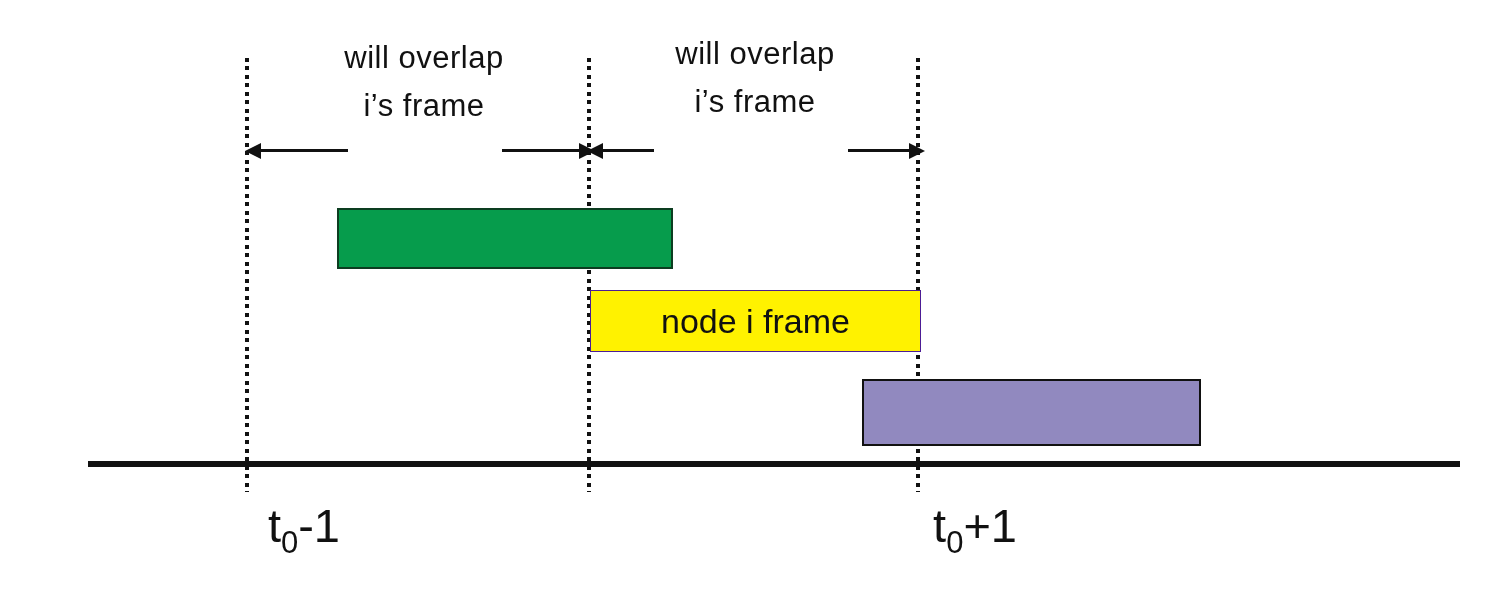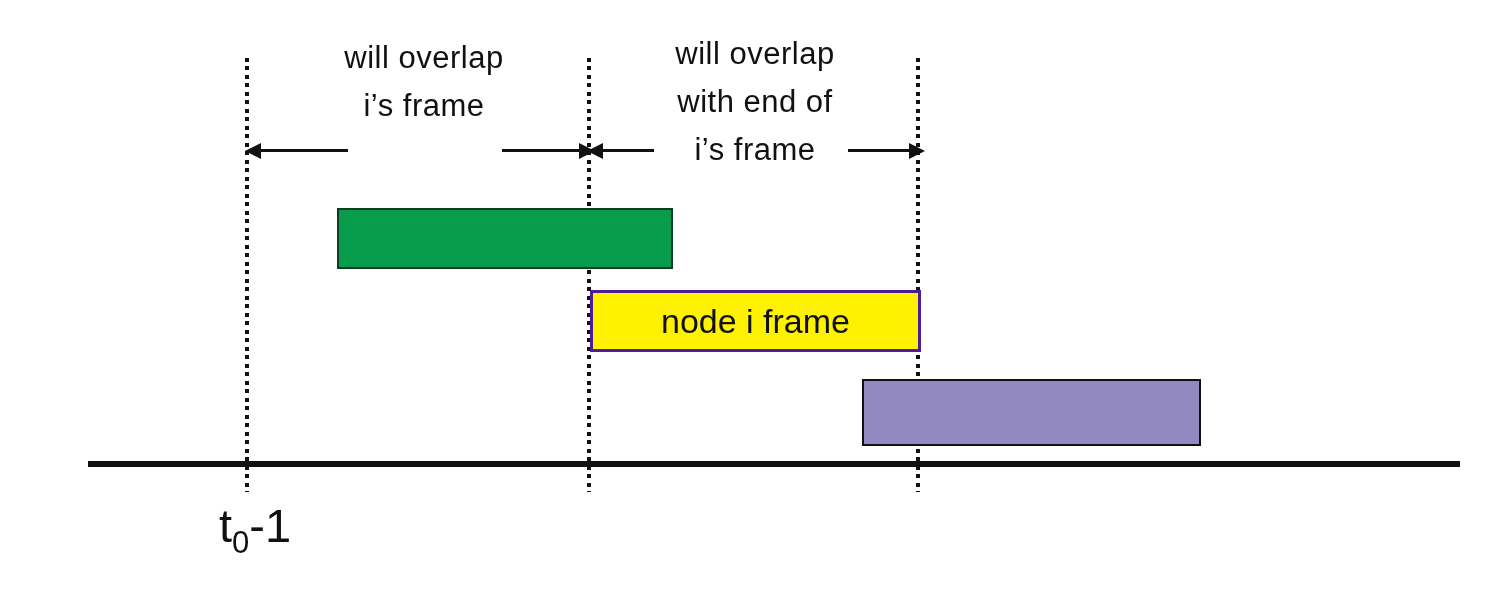--- a/index.html
+++ b/index.html
@@ -51,21 +51,21 @@
     justify-content: center;
     font-size: 34px;
     color: #111;
   }
   .frame.early {
     left: 337px; top: 208px; width: 336px; height: 61px;
     border: 2px solid #0c3d20;
   }
   .frame.nodei {
     left: 590px; top: 290px; width: 331px; height: 62px;
-    border: 3px solid #4c1d95;
+    border: 1px solid #4c1d95;
     align-items: center;
   }
   .frame.late {
     left: 862px; top: 379px; width: 339px; height: 67px;
     border: 2px solid #111;
   }
 
   
   .anno {
     position: absolute;
@@ -112,21 +112,21 @@
   .arrow.ar1 { left: 260px; width: 88px; }
   .arrow.ar2 { left: 502px; width: 78px; }
   .arrow.ar3 { left: 602px; width: 52px; }
   .arrow.ar4 { left: 848px; width: 62px; }
 
   
   .tick {
     position: absolute;
     top: 498px;
     width: 170px;
-    text-align: center;
+    text-align: right;
     font-size: 47px;
     color: #111;
     white-space: nowrap;
   }
   .tick .sub {
     font-size: 0.66em;
     vertical-align: -0.34em;
   }
   .tick.t1 { left: 170px; }
   .tick.t2 { left: 495px; }
@@ -141,21 +141,20 @@
   <div class="vline l2"></div>
   <div class="vline l3"></div>
 
   <div class="anno a1">
     <span>will overlap</span>
     <span>i’s frame</span>
   </div>
 
   <div class="anno a2">
     <span>will overlap</span>
-    <span>with end of</span>
     <span>i’s frame</span>
   </div>
 
   <div class="arrow pt-left ar1"></div>
   <div class="arrow pt-right ar2"></div>
   <div class="arrow pt-left ar3"></div>
   <div class="arrow pt-right ar4"></div>
 
   <div class="frame early" style="background-color: rgb(6, 156, 76);"></div>
 
@@ -163,14 +162,17 @@
     <span>node i frame</span>
   </div>
 
   <div class="frame late" style="background-color: rgb(145, 137, 191);"></div>
 
   <div class="axis"></div>
 
   <div class="tick t1">
     <span>t</span><span class="sub">0</span><span>-1</span>
   </div>
+  <div class="tick t3">
+    <span>t</span><span class="sub">0</span><span>+1</span>
+  </div>
 
 </div>
 
 </body></html>

